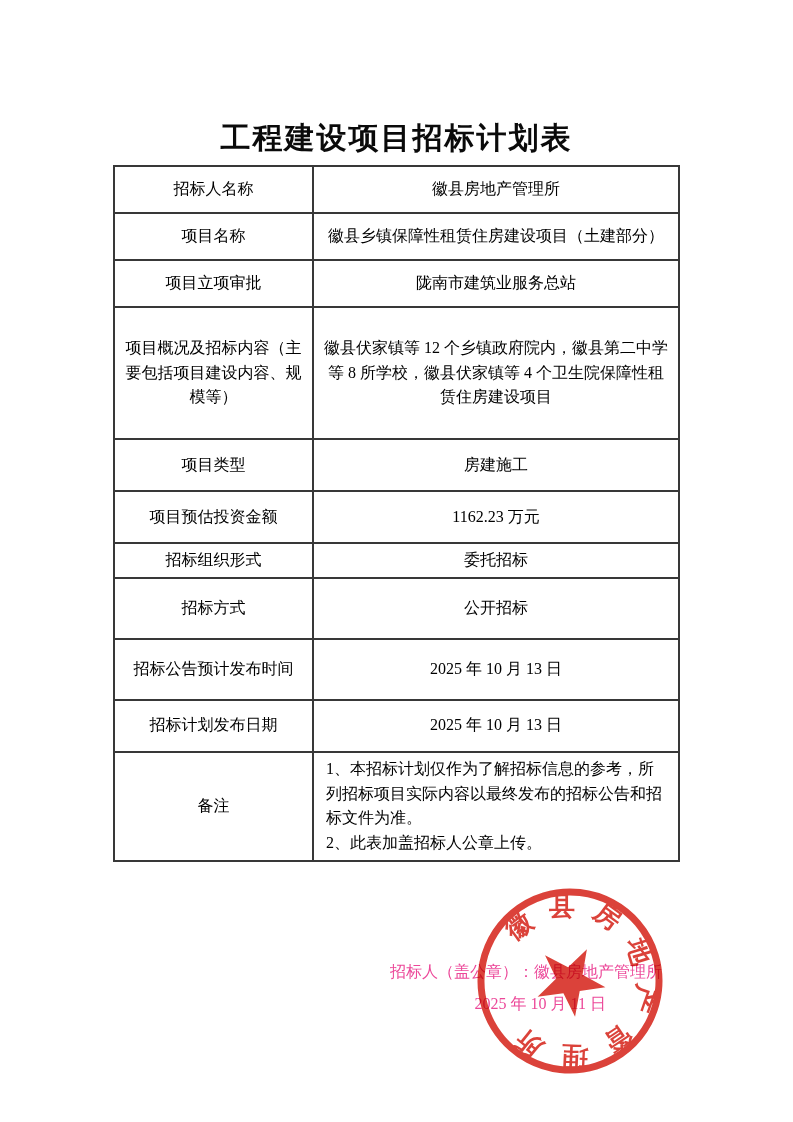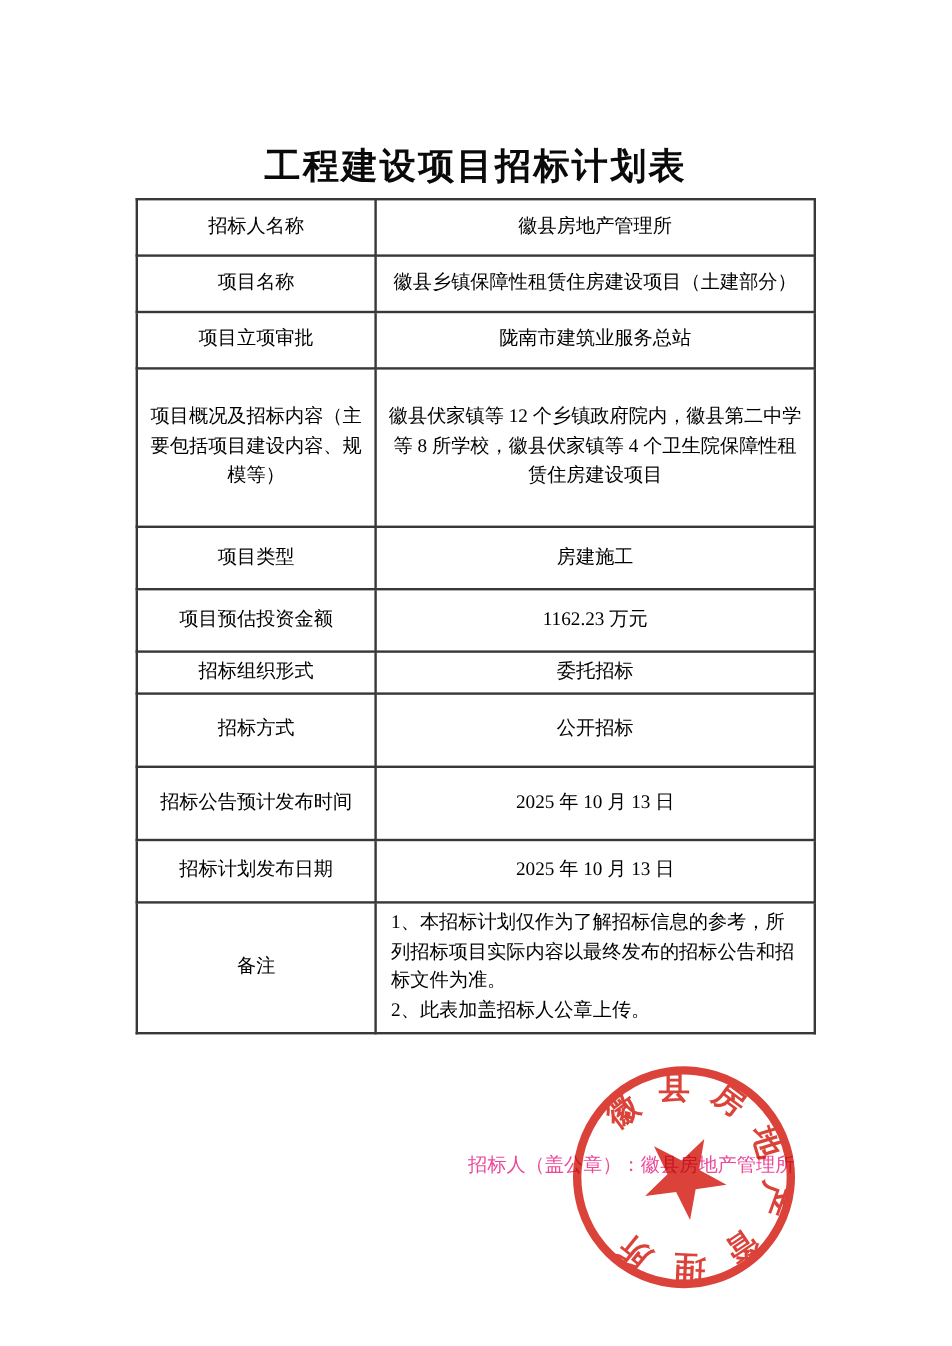--- a/index.html
+++ b/index.html
@@ -99,20 +99,21 @@
       <tr style="height:108px">
         <td class="lbl">备注</td>
         <td class="val left">1、本招标计划仅作为了解招标信息的参考，所列招标项目实际内容以最终发布的招标公告和招标文件为准。
 2、此表加盖招标人公章上传。</td>
       </tr>
     </tbody>
   </table>
 
   <div class="footer">
     <div class="sig">招标人（盖公章）：徽县房地产管理所</div>
+    <div class="date">2025 年 10 月 11 日</div>
   </div>
 
   <svg class="seal" viewBox="0 0 200 200" aria-hidden="true">
     <defs>
       <path id="sealArc" d="M 100,100 m -66,0 a 66,66 0 1,1 132,0 a 66,66 0 1,1 -132,0"></path>
     </defs>
     <circle class="ring" cx="100" cy="100" r="89"></circle>
     <path class="star" d="M100,64 L108.2,88.7 L134.2,88.9 L113.3,104.3 L121.2,129.1 L100,114 L78.8,129.1 L86.7,104.3 L65.8,88.9 L91.8,88.7 Z"></path>
     <text class="arcText">
       <textPath href="#sealArc" startOffset="2%">徽县房地产管理所</textPath>

